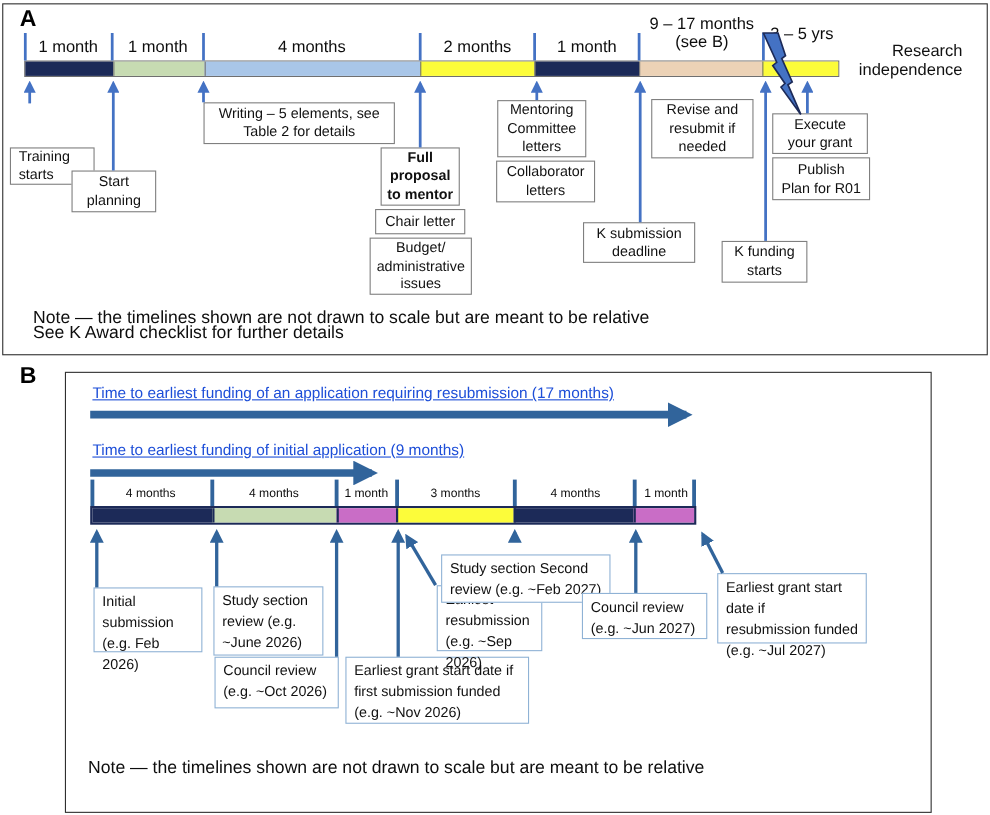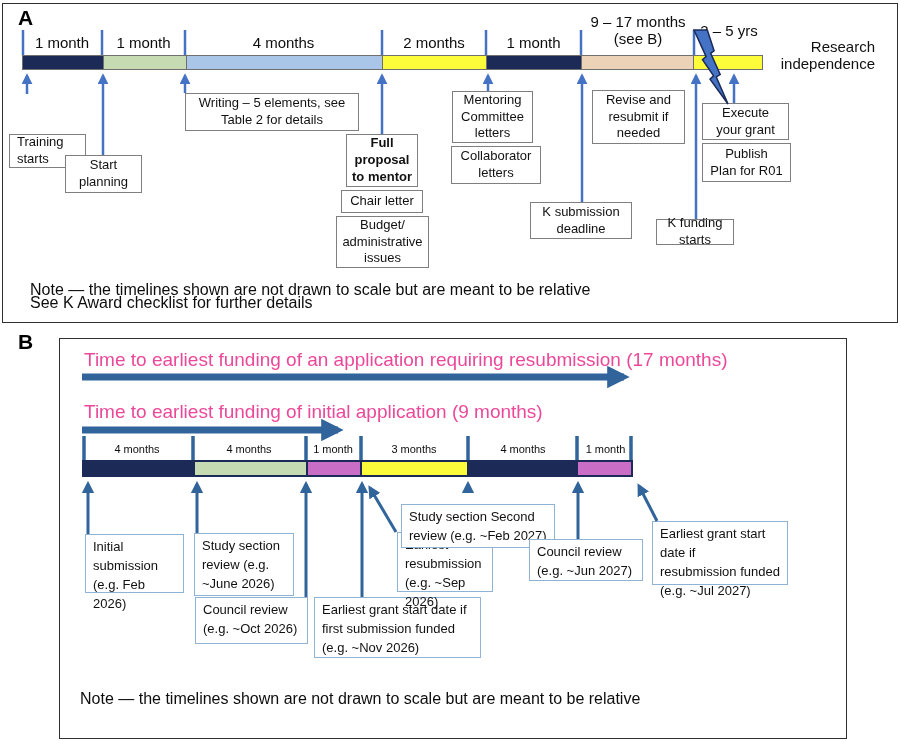--- a/index.html
+++ b/index.html
@@ -18,21 +18,21 @@
   .c-tan{background:var(--tan);} .c-magenta{background:var(--magenta);}
   .dur{position:absolute;text-align:center;font-size:15px;color:#0d0d0d;white-space:pre-line;line-height:1.15;}
   .dur-b{font-size:11px;}
   .abox{position:absolute;background:#fff;border:1px solid var(--box-border-a);
         display:flex;align-items:center;justify-content:center;text-align:center;
         font-size:13px;line-height:1.3;white-space:pre-line;box-sizing:border-box;padding:1px 3px;}
   .abox.left{justify-content:flex-start;text-align:left;padding-left:7px;}
   .bbox{position:absolute;background:#fff;border:1.5px solid var(--box-border-b);
         font-size:13px;line-height:1.45;white-space:pre-line;box-sizing:border-box;
         padding:3px 7px;text-align:left;}
-  .atxt{position:absolute;font-size:19px;color:#ec4899;}
+  .atxt{position:absolute;font-size:14px;color:#1d4ed8;text-decoration:underline;}
   .note{position:absolute;font-size:16px;color:#0d0d0d;}
   .endpoint{position:absolute;text-align:right;font-size:15px;line-height:1.15;white-space:pre-line;}
   svg.overlay{position:absolute;left:0;top:0;pointer-events:none;}
   .lineA{stroke:var(--arrow-a);stroke-width:2.5;fill:none;}
   .tickA{stroke:var(--arrow-a);stroke-width:2.5;}
   .lineB{stroke:var(--arrow-b);stroke-width:3;fill:none;}
   .tickB{stroke:var(--arrow-b);stroke-width:3.5;}
   .thickB{stroke:var(--arrow-b);stroke-width:7;fill:none;}
   .mfa{fill:var(--arrow-a);} .mfb{fill:var(--arrow-b);}
   .bolt{fill:var(--arrow-a);stroke:var(--navy);stroke-width:1.5;}
@@ -83,21 +83,21 @@
   <div class="abox" style="left:452px;top:91px;width:81px;height:52px;">Mentoring
 Committee
 letters</div>
   <div class="abox" style="left:451px;top:146px;width:90px;height:38px;">Collaborator
 letters</div>
   <div class="abox" style="left:592px;top:90px;width:93px;height:54px;">Revise and
 resubmit if
 needed</div>
   <div class="abox" style="left:530px;top:202px;width:102px;height:37px;">K submission
 deadline</div>
-  <div class="abox" style="left:656px;top:219px;width:78px;height:26px;">K funding
+  <div class="abox" style="left:656px;top:219px;width:78px;height:38px;">K funding
 starts</div>
   <div class="abox" style="left:702px;top:103px;width:87px;height:37px;">Execute
 your grant</div>
   <div class="abox" style="left:702px;top:143px;width:89px;height:39px;">Publish
 Plan for R01</div>
 
   <div class="note" style="left:30px;top:281px;">Note — the timelines shown are not drawn to scale but are meant to be relative</div>
   <div class="note" style="left:30px;top:294px;">See K Award checklist for further details</div>
 
   <div class="frame" style="left:59px;top:338px;width:786px;height:399px;"></div>

